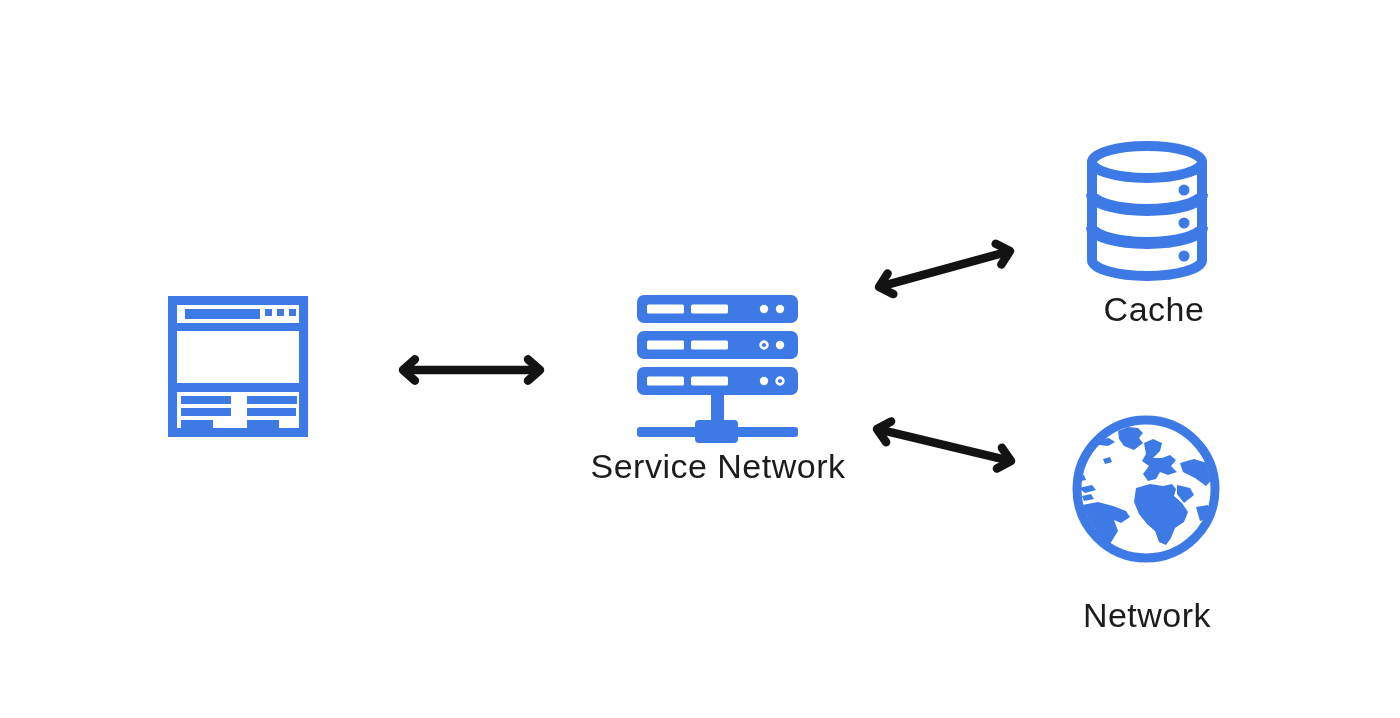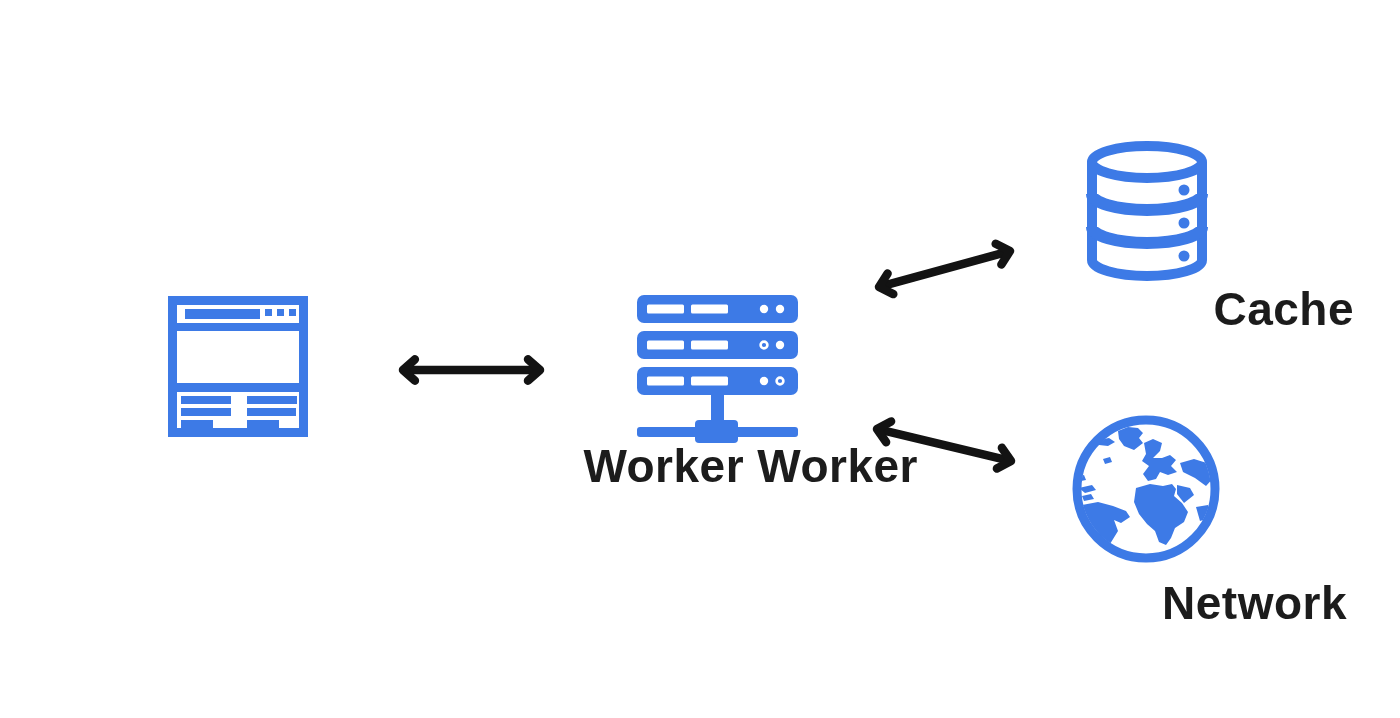--- a/index.html
+++ b/index.html
@@ -17,23 +17,23 @@
   }
   .canvas{
     position:relative;
     width:1400px;height:718px;
     background:var(--bg);
   }
   .abs{position:absolute;}
   .node-label{
     position:absolute;
     width:400px;
-    text-align:right;
-    font-weight:700;
-    font-size:46px;
+    text-align:center;
+    font-weight:400;
+    font-size:34px;
     line-height:46px;
     color:var(--text);
     letter-spacing:0.5px;
     white-space:nowrap;
   }
   svg{display:block;}
 </style>
 </head>
 <body>
 
@@ -105,21 +105,21 @@
         <circle cx="143" cy="14" r="4.2"></circle>
         <circle cx="143" cy="50" r="4.2"></circle>
         <circle cx="127" cy="86" r="4.2"></circle>
       </g>
       <g fill="none" stroke="#ffffff" stroke-width="2.6">
         <circle cx="127" cy="50" r="3.4"></circle>
         <circle cx="143" cy="86" r="3.4"></circle>
       </g>
     </svg>
   </div>
-  <div class="node-label" style="left:518px;top:443px">Worker Worker</div>
+  <div class="node-label" style="left:518px;top:443px">Service Network</div>
 
   <div class="abs" style="left:1086px;top:140px">
     <svg width="122" height="143" viewBox="0 0 122 143">
       <g fill="none" style="stroke:var(--accent)" stroke-width="10">
         <ellipse cx="61" cy="22" rx="55" ry="16" fill="#ffffff"></ellipse>
         <path d="M6,22 L6,120"></path>
         <path d="M116,22 L116,120"></path>
         <path d="M6,120 A55,16 0 0 0 116,120"></path>
       </g>
       <g fill="none" style="stroke:var(--accent)" stroke-width="12">
@@ -161,15 +161,15 @@
         <path d="M124,92 L136,90 L140,102 L128,106 Z"></path>
 
         <path d="M10,90 L26,87 L41,91 L54,96 L58,102 L49,108 L42,105 L46,116 L38,129 L25,133 L13,126 L7,111 L6,98 Z"></path>
 
         <path d="M7,73 L20,70 L24,75 L13,78 Z"></path>
         <path d="M10,81 L19,79 L22,84 L12,86 Z"></path>
         <path d="M3,62 L12,60 L14,65 L5,67 Z"></path>
       </g>
     </svg>
   </div>
-  <div class="node-label" style="left:947px;top:580px">Network</div>
+  <div class="node-label" style="left:947px;top:592px">Network</div>
 
 </div>
 
 </body></html>

